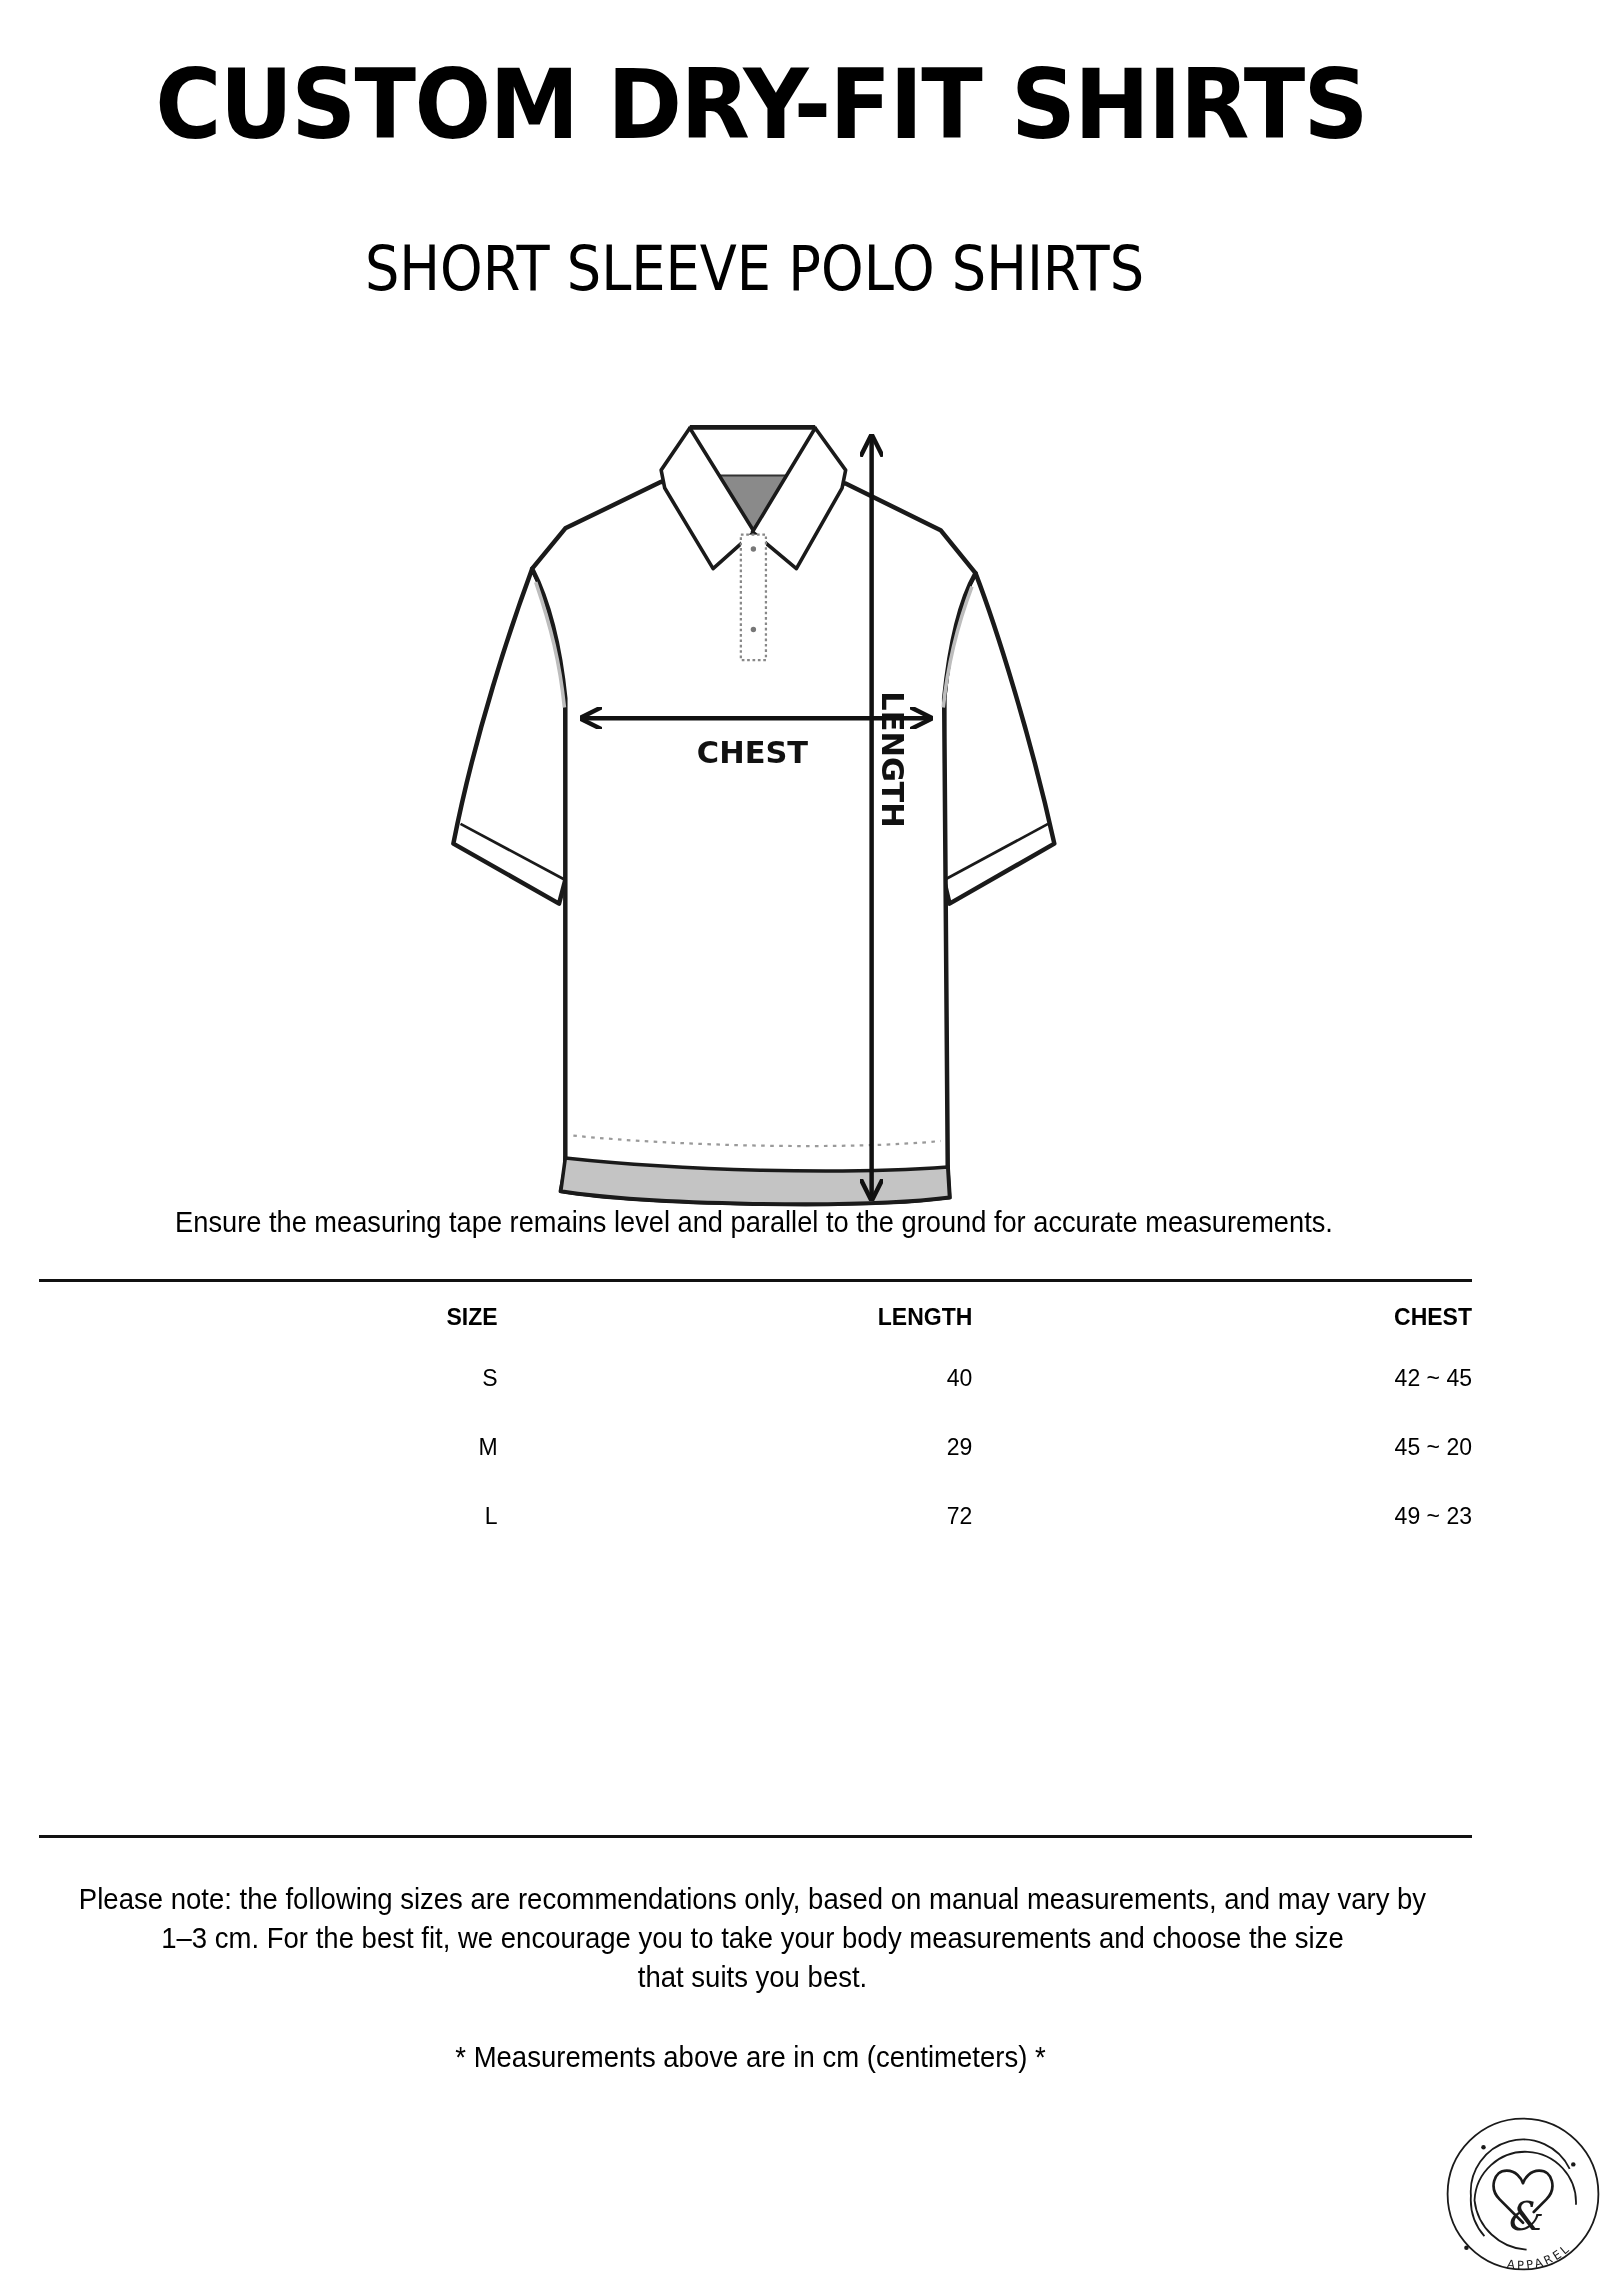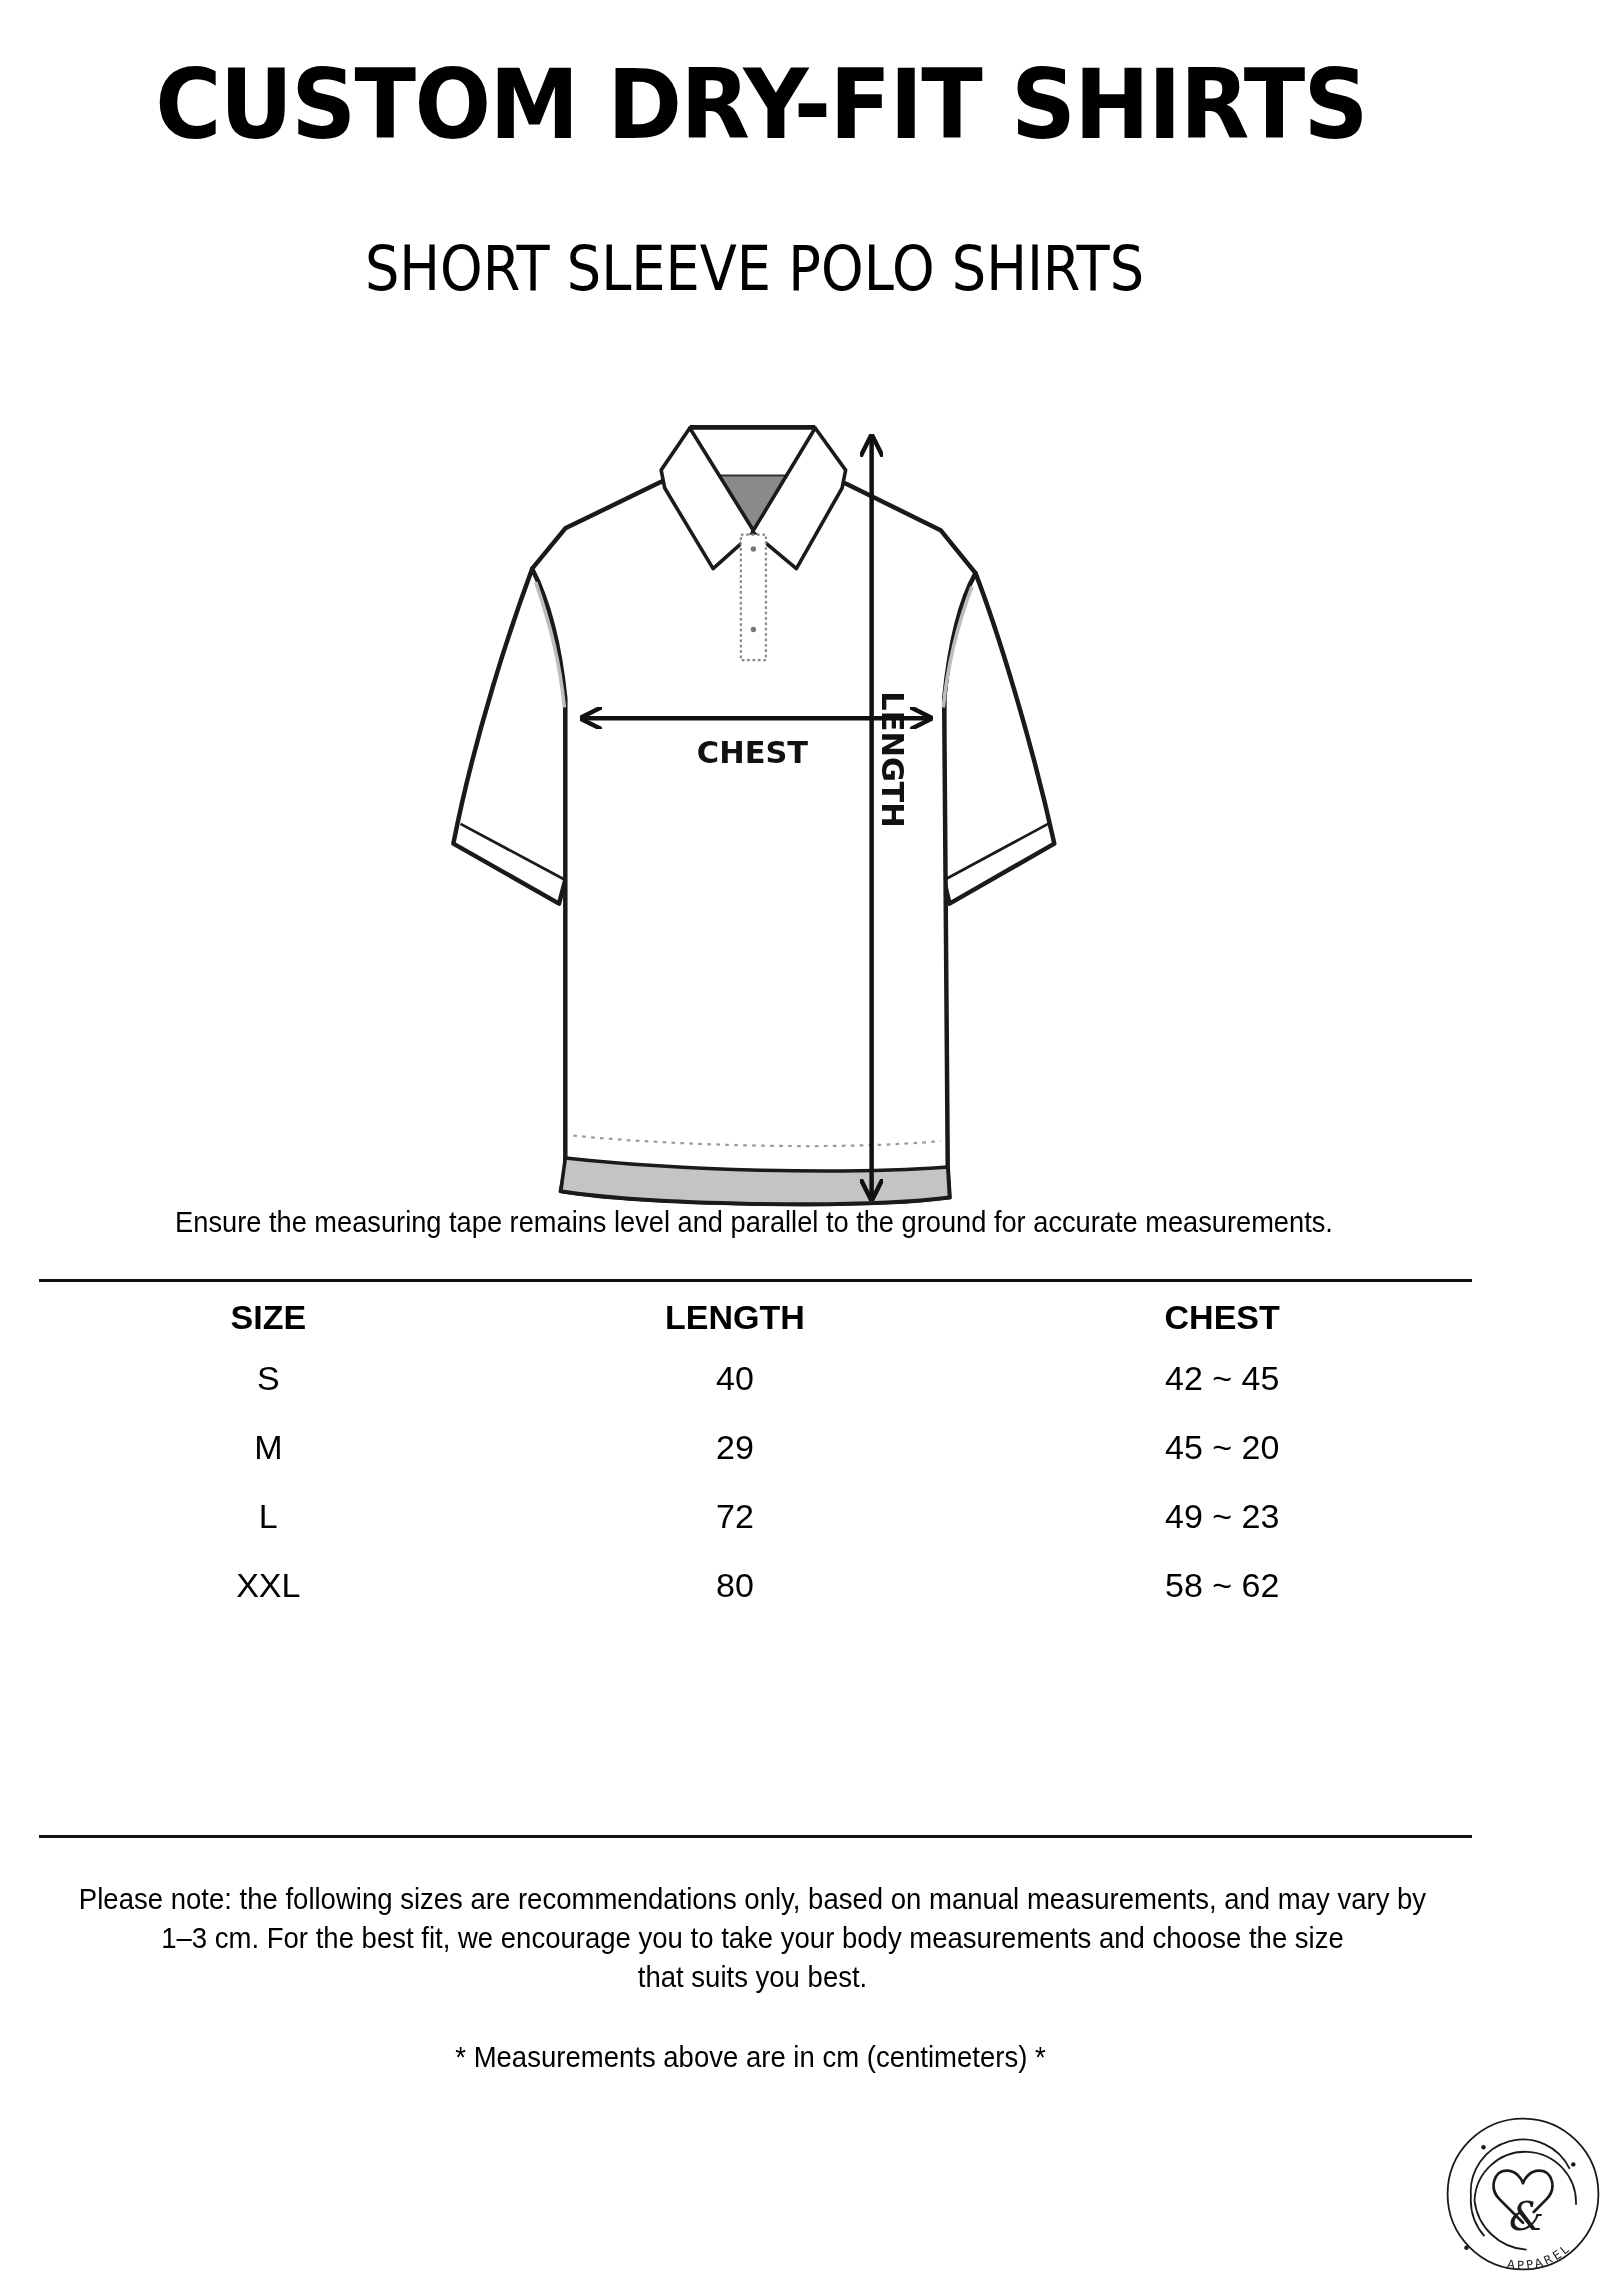--- a/index.html
+++ b/index.html
@@ -11,22 +11,22 @@
   .subtitle { position:absolute; left:0; width:1509px; top:237px; text-align:center;
               font-family:"DejaVu Sans", sans-serif; font-size:63px; font-weight:normal;
               transform:scaleX(0.86); margin:0; line-height:1; }
   .diagram { position:absolute; left:430px; top:394px; width:645px; height:824px; }
   .tip { position:absolute; left:0; width:1508px; top:1205px; text-align:center;
          font-family:"Liberation Sans", sans-serif; font-size:29.6px; transform:scaleX(0.92); }
   .rule { position:absolute; left:39px; width:1433px; height:2.7px; background:#111; }
   .rule.top { top:1279px; }
   .rule.bottom { top:1835px; }
   table.size-table { position:absolute; left:39px; top:1290px; width:1433px; border-collapse:collapse; }
-  table.size-table th, table.size-table td { text-align:center; padding:0; height:69px;
-      font-family:"Liberation Sans", sans-serif; font-size:34px; }
+  table.size-table th, table.size-table td { text-align:right; padding:0; height:69px;
+      font-family:"Liberation Sans", sans-serif; font-size:23px; }
   table.size-table th { font-weight:bold; height:54px; }
   table.size-table td { height:69px; }
   .col-size { width:459px; }
   .col-length { width:475px; }
   .col-chest { width:500px; }
   .note { position:absolute; left:0; width:1505px; top:1879px; text-align:center;
           font-size:29.6px; line-height:39px; transform:scaleX(0.93); }
   .note p { margin:0; }
   .units { position:absolute; left:0; width:1501px; top:2040px; text-align:center;
            font-size:29.6px; transform:scaleX(0.93); }
@@ -103,25 +103,20 @@
     <tr>
       <td>M</td>
       <td>29</td>
       <td>45 ~ 20</td>
     </tr>
     <tr>
       <td>L</td>
       <td>72</td>
       <td>49 ~ 23</td>
     </tr>
-    <tr>
-      <td>XXL</td>
-      <td>80</td>
-      <td>58 ~ 62</td>
-    </tr>
   </tbody>
 </table>
 
 <div class="rule bottom"></div>
 
 <div class="note">
   <p>Please note: the following sizes are recommendations only, based on manual measurements, and may vary by</p>
   <p>1–3 cm. For the best fit, we encourage you to take your body measurements and choose the size</p>
   <p>that suits you best.</p>
 </div>

